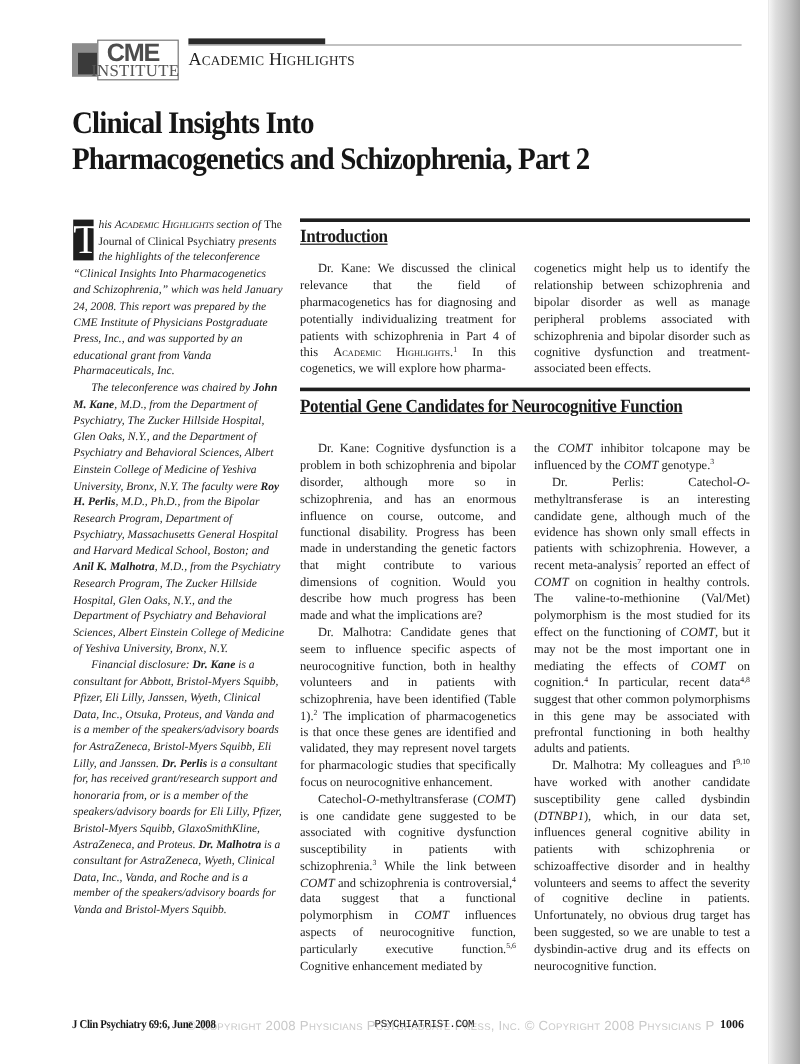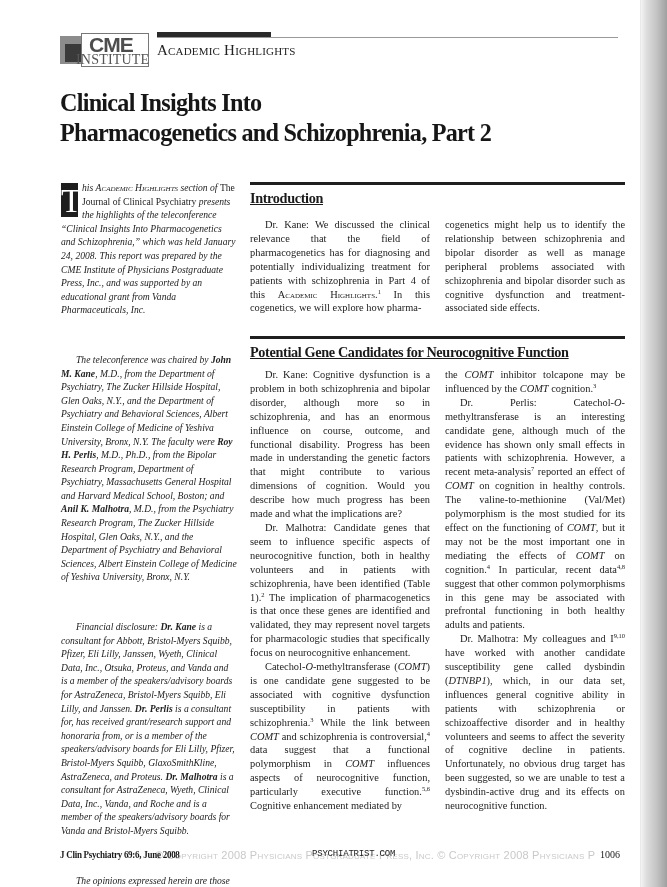--- a/index.html
+++ b/index.html
@@ -26,40 +26,40 @@
   .hdr-rule-thin { position: absolute; left: 97px; top: 9px; width: 461px; height: 1px; background: #999; }
   .section-label { position: absolute; left: 97px; top: 14px; font-size: 15px; color: #222; font-variant: small-caps; letter-spacing: 0.2px; }
   
   .title { position: absolute; left: 60px; top: 88px; width: 560px;
     font-family: "Liberation Serif", serif; font-weight: bold; font-size: 26px; line-height: 30px;
     letter-spacing: -0.8px; color: #161616; transform: scaleX(0.93); transform-origin: left top; }
   .title div { white-space: nowrap; }
   
   .sidebar { position: absolute; left: 61px; top: 181px; width: 176px; font-style: italic; font-size: 9.6px; line-height: 13.6px; color: #222; }
   .sidebar p { margin: 0; text-align: left; }
-  .sidebar p.indent { text-indent: 15px; margin-top: 36px; }
+  .sidebar p.indent { text-indent: 15px; }
   .dropcap { float: left; width: 17px; height: 34px; background: #1e1e1e; color: #fff; font-style: normal; font-size: 34px; line-height: 36px; text-align: center; margin: 2px 4px 0 0; }
   .sidebar b { font-style: italic; font-weight: bold; }
   .sc { font-variant: small-caps; }
   
   .sec { position: absolute; left: 250px; width: 375px; text-decoration: underline; }
   .sec .rule { height: 3px; background: #1f1f1f; }
   .sec h2 { margin: 4px 0 0 0; font-family: "Liberation Serif", serif; font-size: 15.5px; font-weight: bold; letter-spacing: -0.4px; color: #1a1a1a; transform: scaleX(0.92); transform-origin: left top; white-space: nowrap; }
   .cols { position: absolute; left: 250px; width: 375px; display: flex; justify-content: space-between; }
   .col { width: 180px; font-size: 10.4px; line-height: 13.9px; text-align: justify; color: #222; }
   .col p { margin: 0; text-indent: 15px; }
   .col p.cont { text-indent: 0; }
   .col b { font-weight: normal; }
   sup { font-size: 6.5px; line-height: 0; vertical-align: 4px; }
   
   .footer { position: absolute; left: 60px; top: 849px; width: 560px; height: 14px; font-size: 10px; }
   .footer .journal { position: absolute; left: 0; top: 0; font-weight: bold; letter-spacing: -0.3px; transform: scaleX(0.9); transform-origin: left top; white-space: nowrap; color: #1a1a1a; }
   .footer .watermark { position: absolute; left: 95px; top: 0; font-family: "Liberation Sans", sans-serif; font-size: 11px; color: #c9c9c9; white-space: nowrap; font-variant: small-caps; letter-spacing: 0.2px; width: 440px; overflow: hidden; }
   .footer .site { position: absolute; left: 212px; top: 0; font-family: "Liberation Mono", monospace; font-size: 9px; color: #1a1a1a; background: transparent; letter-spacing: -0.2px; padding-left: 40px; }
-  .footer .pageno { position: absolute; right: 0; top: 0; font-weight: normal; color: #1a1a1a; }
+  .footer .pageno { position: absolute; right: 0; top: 0; font-weight: bold; color: #1a1a1a; }
 </style>
 </head>
 <body>
 
 <div class="page-edge"></div>
 
 <div class="header">
   <div class="logo">
     <div class="outer">
         <div class="inner"></div>
@@ -75,48 +75,47 @@
 
 <div class="title">
   <div>Clinical Insights Into</div>
   <div>Pharmacogenetics and Schizophrenia, Part 2</div>
 </div>
 
 <div class="sidebar">
   <p><span class="dropcap">T</span><span>his </span><span class="sc">Academic Highlights</span><span> section of </span><span style="font-style:normal">The Journal of Clinical Psychiatry</span><span> presents the highlights of the teleconference “Clinical Insights Into Pharmacogenetics and Schizophrenia,” which was held January 24, 2008. This report was prepared by the CME Institute of Physicians Postgraduate Press, Inc., and was supported by an educational grant from Vanda Pharmaceuticals, Inc.</span></p>
   <p class="indent"><span>The teleconference was chaired by </span><b>John M. Kane</b><span>, M.D., from the Department of Psychiatry, The Zucker Hillside Hospital, Glen Oaks, N.Y., and the Department of Psychiatry and Behavioral Sciences, Albert Einstein College of Medicine of Yeshiva University, Bronx, N.Y. The faculty were </span><b>Roy H. Perlis</b><span>, M.D., Ph.D., from the Bipolar Research Program, Department of Psychiatry, Massachusetts General Hospital and Harvard Medical School, Boston; and </span><b>Anil K. Malhotra</b><span>, M.D., from the Psychiatry Research Program, The Zucker Hillside Hospital, Glen Oaks, N.Y., and the Department of Psychiatry and Behavioral Sciences, Albert Einstein College of Medicine of Yeshiva University, Bronx, N.Y.</span></p>
   <p class="indent"><span>Financial disclosure: </span><b>Dr. Kane</b><span> is a consultant for Abbott, Bristol-Myers Squibb, Pfizer, Eli Lilly, Janssen, Wyeth, Clinical Data, Inc., Otsuka, Proteus, and Vanda and is a member of the speakers/advisory boards for AstraZeneca, Bristol-Myers Squibb, Eli Lilly, and Janssen. </span><b>Dr. Perlis</b><span> is a consultant for, has received grant/research support and honoraria from, or is a member of the speakers/advisory boards for Eli Lilly, Pfizer, Bristol-Myers Squibb, GlaxoSmithKline, AstraZeneca, and Proteus. </span><b>Dr. Malhotra</b><span> is a consultant for AstraZeneca, Wyeth, Clinical Data, Inc., Vanda, and Roche and is a member of the speakers/advisory boards for Vanda and Bristol-Myers Squibb.</span></p>
-  <p class="indent">The opinions expressed herein are those of the faculty and do not necessarily reflect the views of the CME provider and publisher or the commercial supporter</p>
 </div>
 
 <div class="sec" style="top:182px;">
   <div class="rule"></div>
   <h2>Introduction</h2>
 </div>
 <div class="cols" style="top:218px;">
   <div class="col">
     <p><b>Dr. Kane:</b><span> We discussed the clinical relevance that the field of pharmacogenetics has for diagnosing and potentially individualizing treatment for patients with schizophrenia in Part 4 of this </span><span class="sc">Academic Highlights</span>.<sup>1</sup><span> In this cogenetics, we will explore how pharma-</span></p>
   </div>
   <div class="col">
-    <p class="cont">cogenetics might help us to identify the relationship between schizophrenia and bipolar disorder as well as manage peripheral problems associated with schizophrenia and bipolar disorder such as cognitive dysfunction and treatment-associated side effects.</p>
+    <p class="cont">cogenetics might help us to identify the relationship between schizophrenia and bipolar disorder as well as manage peripheral problems associated with schizophrenia and bipolar disorder such as cognitive dysfunction and treatment-associated been effects.</p>
   </div>
 </div>
 
-<div class="sec" style="top:336px;">
+<div class="sec" style="top:323px;">
   <div class="rule"></div>
   <h2>Potential Gene Candidates for Neurocognitive Function</h2>
 </div>
 <div class="cols" style="top:368px;">
   <div class="col">
     <p><b>Dr. Kane:</b><span> Cognitive dysfunction is a problem in both schizophrenia and bipolar disorder, although more so in schizophrenia, and has an enormous influence on course, outcome, and functional disability. Progress has been made in understanding the genetic factors that might contribute to various dimensions of cognition. Would you describe how much progress has been made and what the implications are?</span></p>
     <p><b>Dr. Malhotra:</b><span> Candidate genes that seem to influence specific aspects of neurocognitive function, both in healthy volunteers and in patients with schizophrenia, have been identified (Table 1).</span><sup>2</sup><span> The implication of pharmacogenetics is that once these genes are identified and validated, they may represent novel targets for pharmacologic studies that specifically focus on neurocognitive enhancement.</span></p>
     <p><span>Catechol-</span><i>O</i><span>-methyltransferase (</span><i>COMT</i><span>) is one candidate gene suggested to be associated with cognitive dysfunction susceptibility in patients with schizophrenia.</span><sup>3</sup><span> While the link between </span><i>COMT</i><span> and schizophrenia is controversial,</span><sup>4</sup><span> data suggest that a functional polymorphism in </span><i>COMT</i><span> influences aspects of neurocognitive function, particularly executive function.</span><sup>5,6</sup><span> Cognitive enhancement mediated by</span></p>
   </div>
   <div class="col">
-    <p class="cont"><span>the </span><i>COMT</i><span> inhibitor tolcapone may be influenced by the </span><i>COMT</i><span> cognition.</span><sup>3</sup></p>
+    <p class="cont"><span>the </span><i>COMT</i><span> inhibitor tolcapone may be influenced by the </span><i>COMT</i><span> genotype.</span><sup>3</sup></p>
     <p><b>Dr. Perlis:</b><span> Catechol-</span><i>O</i><span>-methyltransferase is an interesting candidate gene, although much of the evidence has shown only small effects in patients with schizophrenia. However, a recent meta-analysis</span><sup>7</sup><span> reported an effect of </span><i>COMT</i><span> on cognition in healthy controls. The valine-to-methionine (Val/Met) polymorphism is the most studied for its effect on the functioning of </span><i>COMT</i><span>, but it may not be the most important one in mediating the effects of </span><i>COMT</i><span> on cognition.</span><sup>4</sup><span> In particular, recent data</span><sup>4,8</sup><span> suggest that other common polymorphisms in this gene may be associated with prefrontal functioning in both healthy adults and patients.</span></p>
     <p><b>Dr. Malhotra:</b><span> My colleagues and I</span><sup>9,10</sup><span> have worked with another candidate susceptibility gene called dysbindin (</span><i>DTNBP1</i><span>), which, in our data set, influences general cognitive ability in patients with schizophrenia or schizoaffective disorder and in healthy volunteers and seems to affect the severity of cognitive decline in patients. Unfortunately, no obvious drug target has been suggested, so we are unable to test a dysbindin-active drug and its effects on neurocognitive function.</span></p>
   </div>
 </div>
 
 <div class="footer">
   <span class="watermark">© Copyright 2008 Physicians Postgraduate Press, Inc. © Copyright 2008 Physicians Postgraduate Pr</span>
   <span class="journal">J Clin Psychiatry 69:6, June 2008</span>
   <span class="site">PSYCHIATRIST.COM</span>
   <span class="pageno">1006</span>

